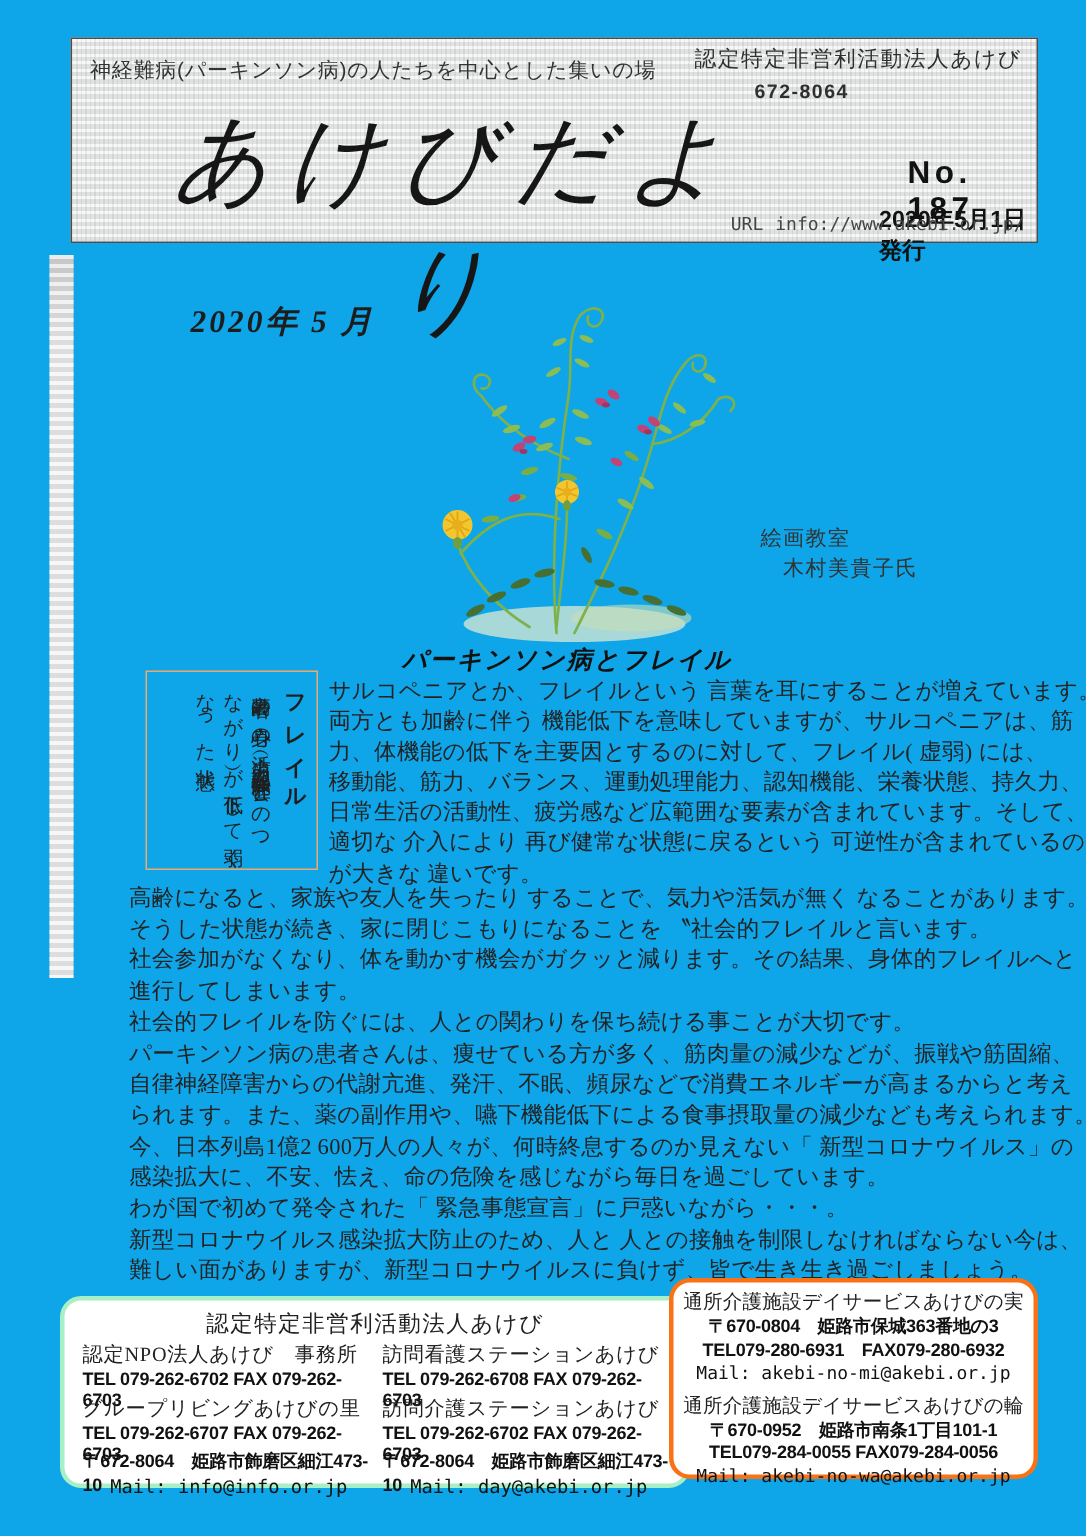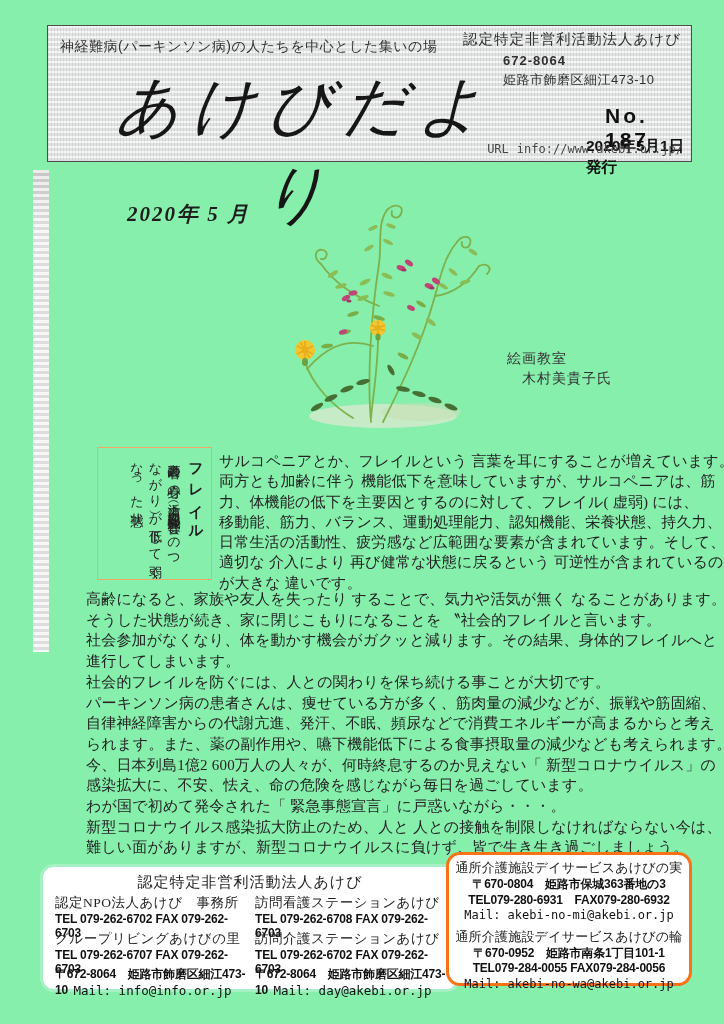--- a/index.html
+++ b/index.html
@@ -1,17 +1,17 @@
 <!DOCTYPE html>
 <html><head>
 <meta charset="utf-8">
 <style>
   html,body{margin:0;padding:0;background:#ffffff;}
   .page{
-    position:relative;width:724px;height:1024px;background:#86efac;
+    position:relative;width:724px;height:1024px;background:#0ea5e9;
     font-family:"Liberation Serif","DejaVu Serif",serif;color:#2a2a2a;overflow:hidden;
   }
   
   .masthead{
     position:absolute;left:47px;top:25px;width:643px;height:135px;
     border:1px solid #4d4d4d;background-color:#eeefee;
     background-image:
       repeating-linear-gradient(90deg, rgba(110,115,120,.12) 0 1px, transparent 1px 3px),
       repeating-linear-gradient(180deg, rgba(255,255,255,.55) 0 2px, rgba(140,145,150,.14) 2px 5px);
   }
@@ -94,21 +94,20 @@
 </head>
 <body>
 
 <div class="page">
 
   <div class="masthead">
     <div class="tagline">神経難病(パーキンソン病)の人たちを中心とした集いの場</div>
     <div class="org-block">
       <div class="org-name">認定特定非営利活動法人あけび</div>
       <div class="org-postal">672-8064</div>
-      <div class="org-addr">姫路市飾磨区細江473-10</div>
     </div>
     <h1 class="news-title">あけびだより</h1>
     <div class="issue-no">No. 187</div>
     <div class="issue-date">2020年5月1日発行</div>
     <div class="url-line">
       <span class="u-label">URL</span><span>info://www.akebi.or.jp/</span>
     </div>
   </div>
 
   <div class="side-strip"></div>
@@ -204,20 +203,21 @@
         </g>
         <circle cx="95" cy="142" r="2.8" fill="#e8ae1c"></circle>
         <ellipse cx="95" cy="151" rx="2.6" ry="3.6" fill="#6fa03f"></ellipse>
       </g>
     </svg>
   </div>
 
   <div class="credit-1">絵画教室</div>
   <div class="credit-2">木村美貴子氏</div>
 
+  <div class="article-title">パーキンソン病とフレイル</div>
 
   <div class="frailty-box">
     <span class="frailty-term">フレイル</span>
     <span class="frailty-def">高齢者の心身の活力（筋力・認知機能・社会とのつながり）が低下して弱くなった状態</span>
   </div>
 
   <div class="intro-block">
     <div class="t-line">サルコペニアとか、フレイルという 言葉を耳にすることが増えています。</div>
     <div class="t-line">両方とも加齢に伴う 機能低下を意味していますが、サルコペニアは、筋</div>
     <div class="t-line">力、体機能の低下を主要因とするのに対して、フレイル( 虚弱) には、</div>

